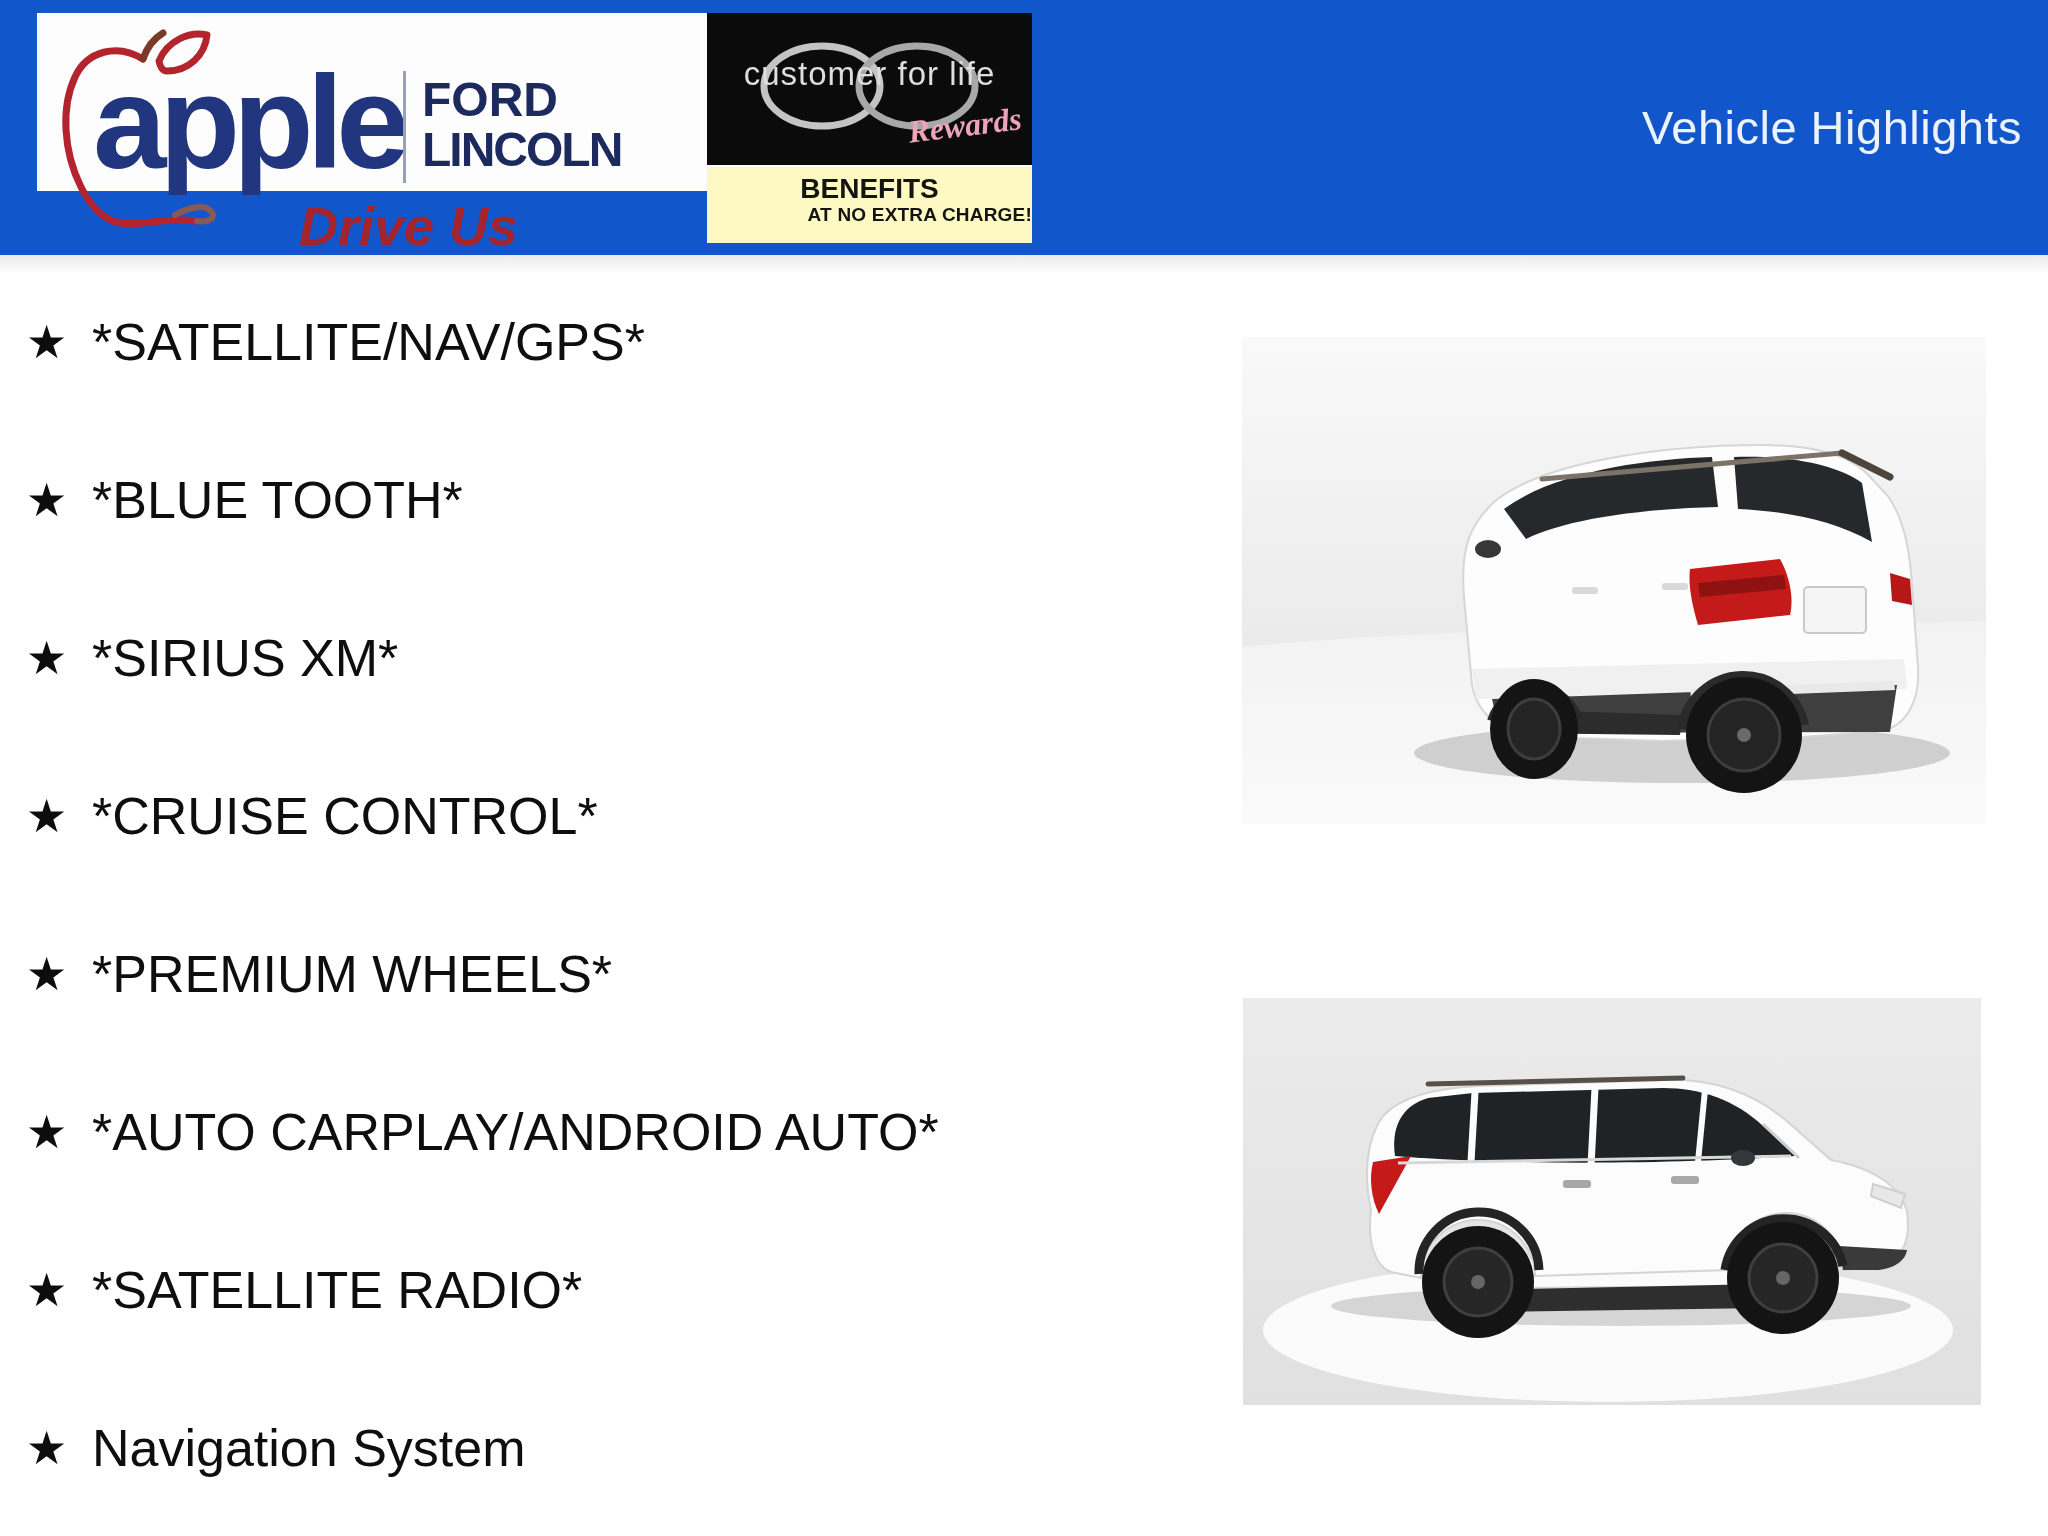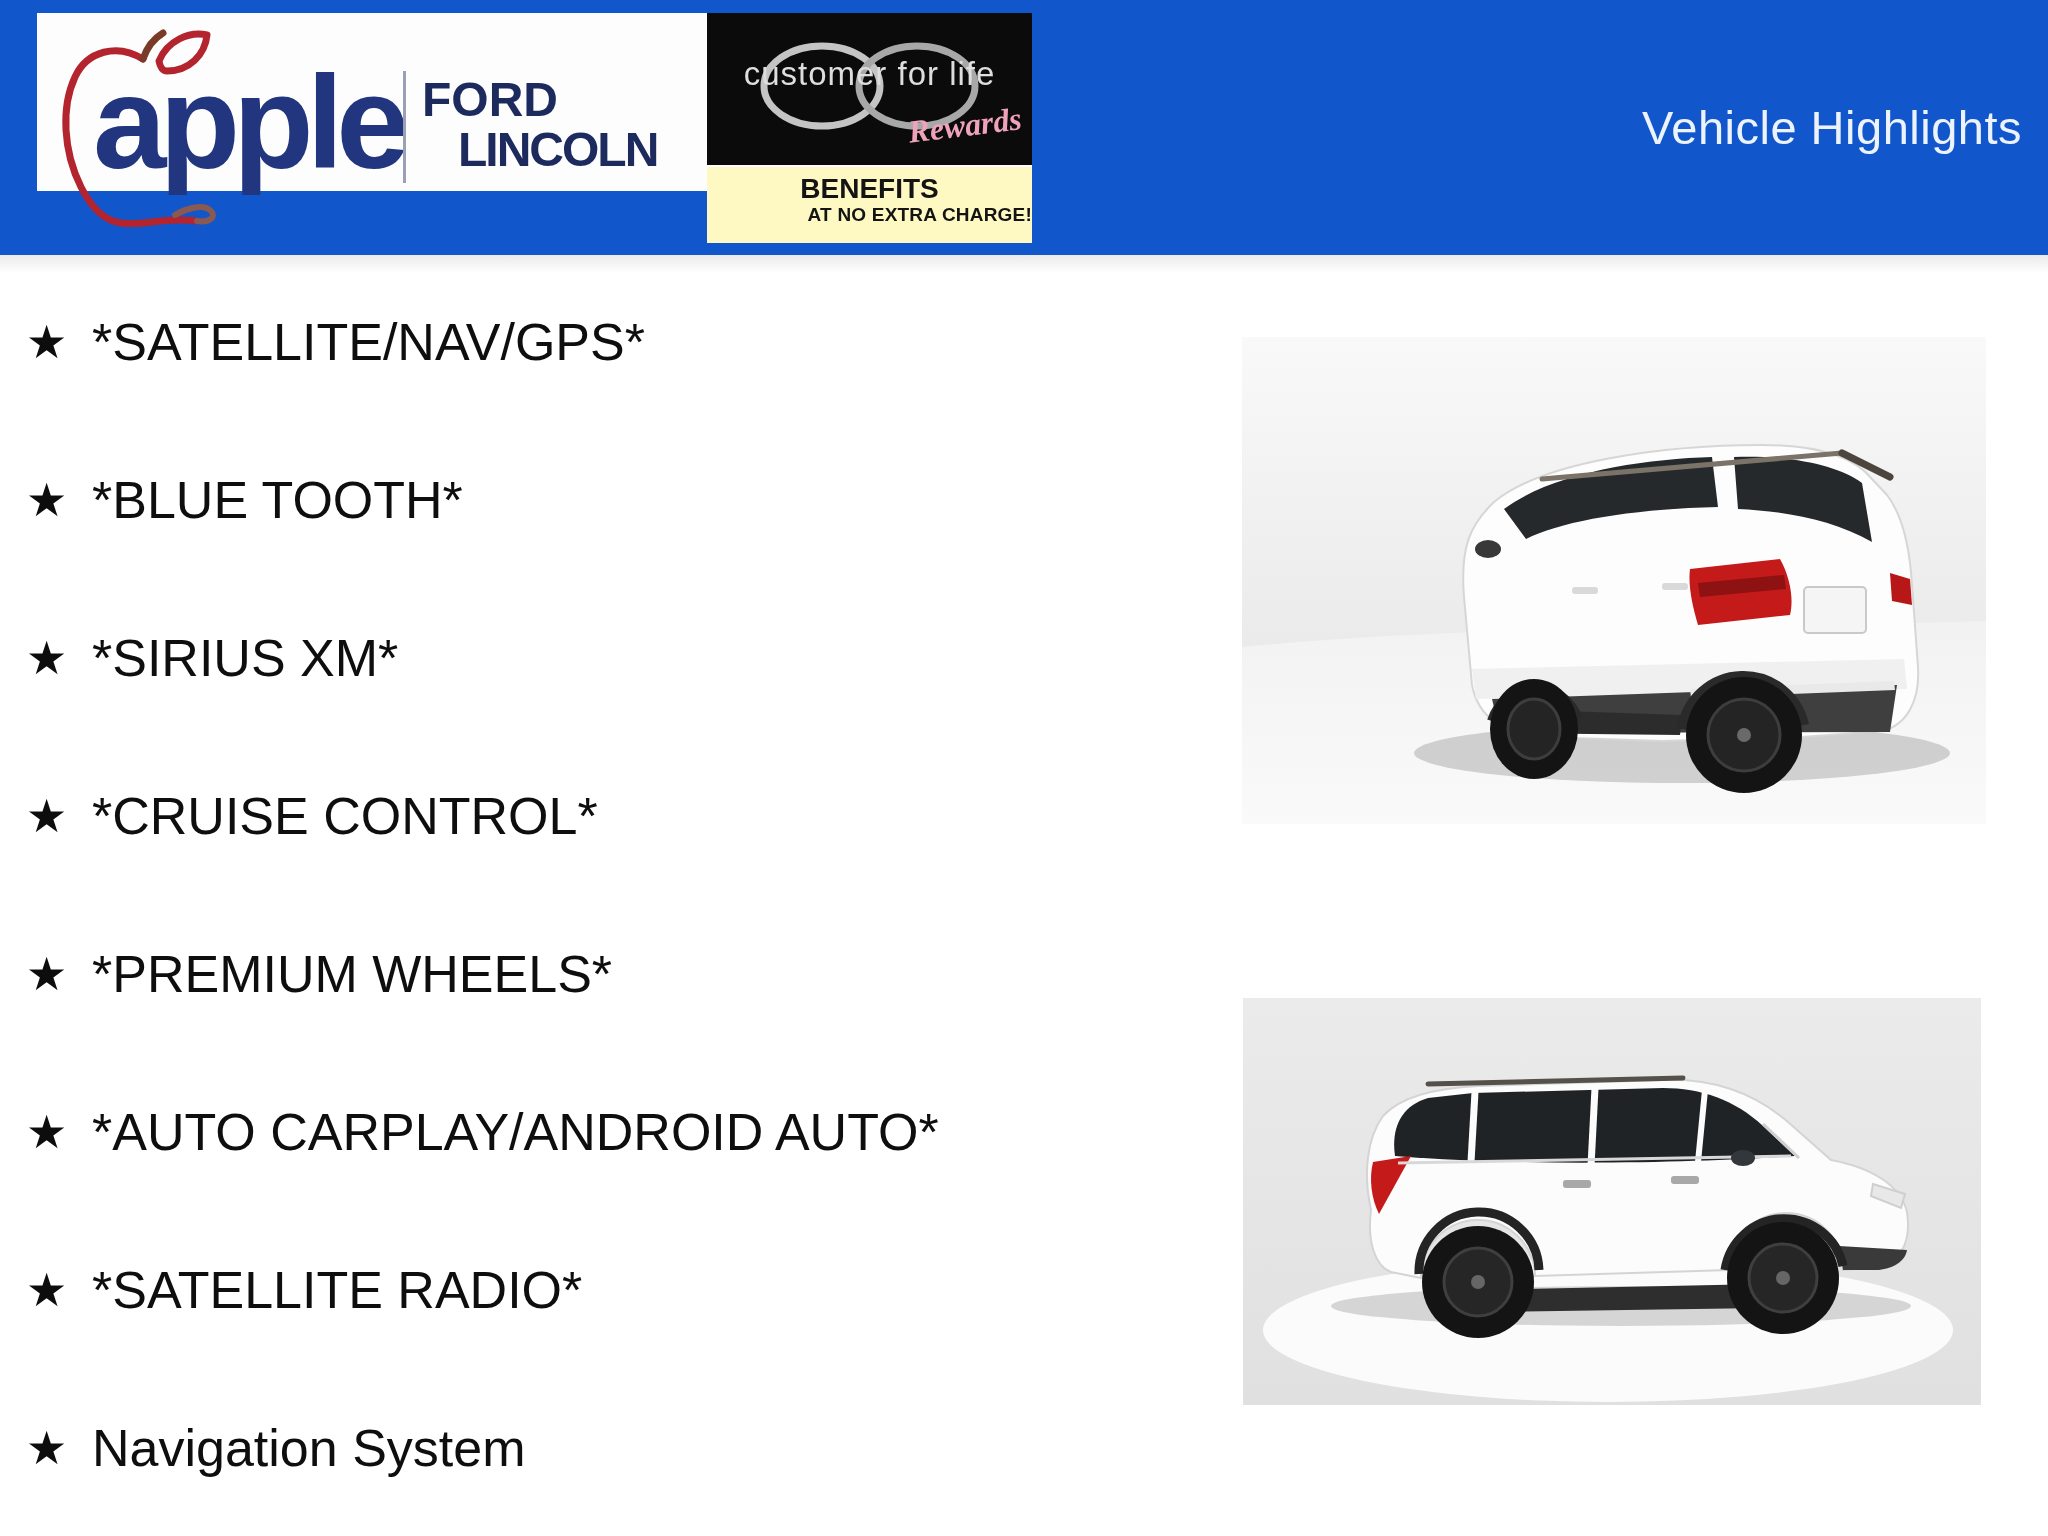--- a/index.html
+++ b/index.html
@@ -13,21 +13,21 @@
   .page-title{position:absolute;right:26px;top:100px;font-size:47px;color:#ecf3fd;letter-spacing:.5px;}
 
   
   .logo-panel{position:absolute;left:37px;top:13px;width:995px;height:178px;background:#fdfdfd;}
   .apple-art{position:absolute;left:10px;top:12px;width:180px;height:212px;}
   .brand-word{position:absolute;left:56px;top:30px;font-size:132px;line-height:160px;
         font-weight:bold;color:#22357f;letter-spacing:-7px;}
   .logo-divider{position:absolute;left:366px;top:58px;width:3px;height:112px;background:#9aa0b5;}
   .make-block{position:absolute;left:385px;top:62px;color:#1d2a5e;font-weight:800;}
   .make-line1{font-size:48px;line-height:50px;letter-spacing:0;}
-  .make-line2{font-size:48px;line-height:50px;letter-spacing:-2px;margin-left:36px;}
+  .make-line2{font-size:48px;line-height:50px;letter-spacing:-2px;}
   .tagline{position:absolute;left:262px;top:182px;font-size:54px;font-weight:bold;
         font-style:italic;color:#a3242c;}
 
   
   .badge-black{position:absolute;left:707px;top:13px;width:325px;height:152px;background:#0b0b0b;overflow:hidden;}
   .infinity-svg{position:absolute;left:30px;top:18px;}
   .cfl-text{position:absolute;left:0;top:42px;width:100%;text-align:center;
         font-size:33px;color:#dedede;letter-spacing:1px;}
   .rewards{position:absolute;right:10px;top:94px;font-size:32px;font-weight:bold;font-style:italic;
         color:#efa3ba;transform:rotate(-7deg);font-family:"Liberation Serif", serif;}
@@ -62,20 +62,21 @@
         <path d="M150,196 C162,198 170,192 164,186 C156,178 138,184 128,190" fill="none" stroke="#8a5a52" stroke-width="6" stroke-linecap="round"></path>
         <path d="M96,34 C100,22 106,14 116,8" fill="none" stroke="#7a3a28" stroke-width="7" stroke-linecap="round"></path>
         <path d="M112,36 C120,16 142,6 160,10 C158,30 142,46 120,46 C116,46 113,42 112,36 Z" fill="none" stroke="#b3242f" stroke-width="7" stroke-linejoin="round"></path>
       </svg>
       <div class="brand-word">apple</div>
       <div class="logo-divider"></div>
       <div class="make-block">
         <div class="make-line1">FORD</div>
         <div class="make-line2">LINCOLN</div>
       </div>
+      <div class="tagline">Drive Us</div>
     </div>
 
     <div class="badge-black">
       <svg class="infinity-svg" width="265" height="120" viewBox="0 0 265 120">
         <ellipse cx="85" cy="55" rx="58" ry="40" fill="none" stroke="#c4c4c4" stroke-width="7"></ellipse>
         <ellipse cx="180" cy="55" rx="58" ry="40" fill="none" stroke="#a8a8a8" stroke-width="7"></ellipse>
       </svg>
       <div class="cfl-text">customer for life</div>
       <div class="rewards">Rewards</div>
     </div>

